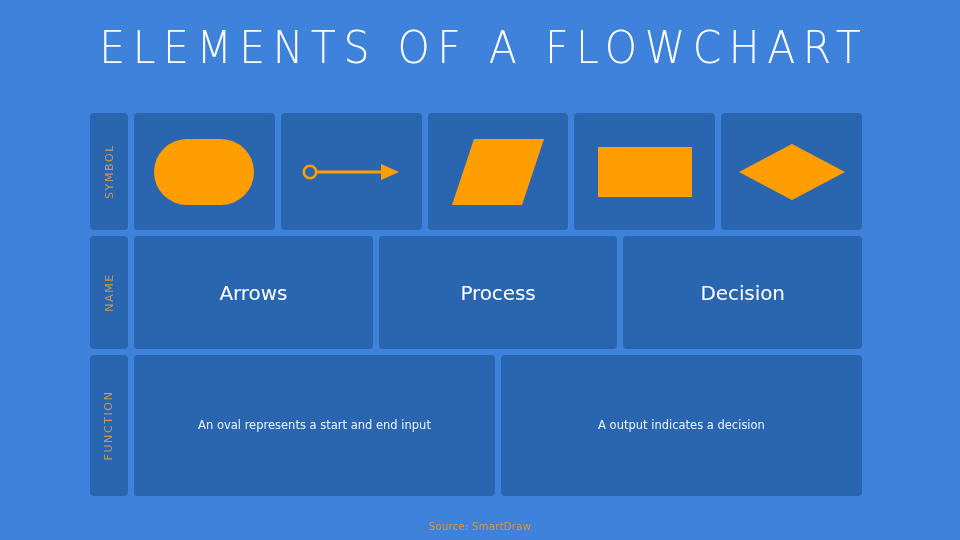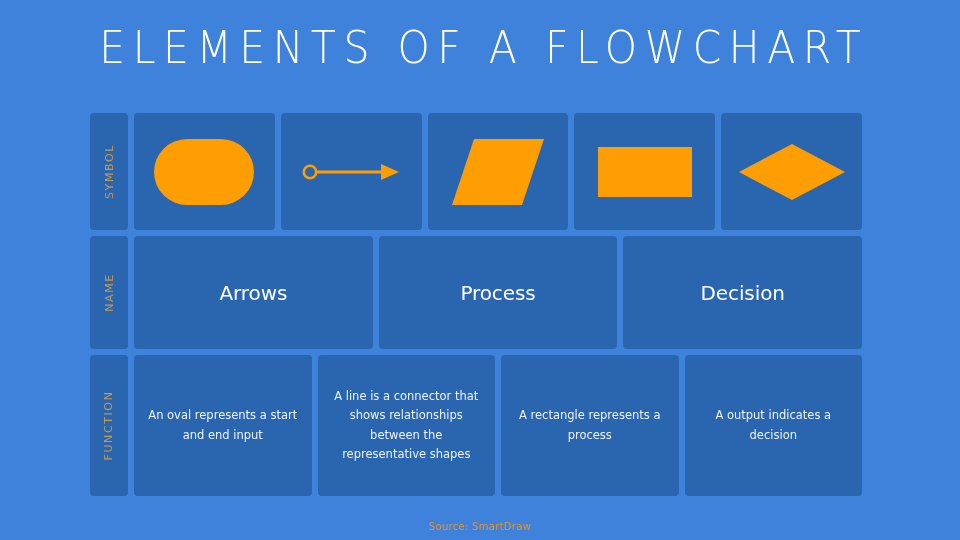--- a/index.html
+++ b/index.html
@@ -208,28 +208,22 @@
     <div class="trow function-row">
 
       <div class="rowlabel">
         <span>FUNCTION</span>
       </div>
 
       <div class="cell">
         <div class="func-text">An oval represents a start and end input</div>
       </div>
 
-      <div class="cell">
-        <div class="func-text">A line is a connector that shows relationships between the representative shapes</div>
-      </div>
-
-
-      <div class="cell">
-        <div class="func-text">A rectangle represents a process</div>
-      </div>
+
+
 
       <div class="cell">
         <div class="func-text">A output indicates a decision</div>
       </div>
     </div>
 
   </div>
 
   <div id="source">Source: SmartDraw</div>
 

